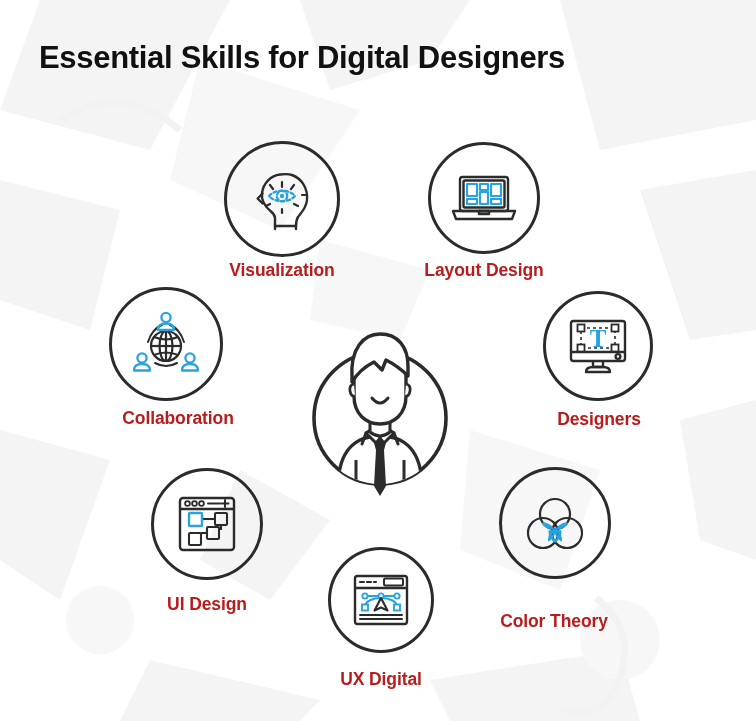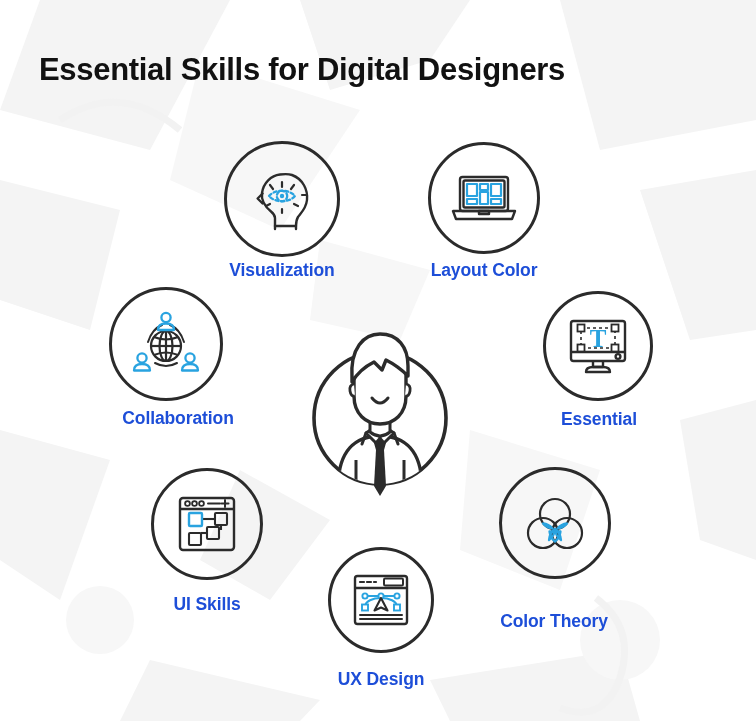--- a/index.html
+++ b/index.html
@@ -39,21 +39,20 @@
     left: 0;
     top: 40px;
     width: 604px;
     text-align: center;
     font-size: 31px;
     font-weight: bold;
     letter-spacing: -0.3px;
     color: #111111;
     font-family: "Liberation Sans", sans-serif;
     white-space: nowrap;
-    margin-top: 12px;
   }
 
   
   .skill-node {
     position: absolute;
   }
   .skill-circle {
     position: absolute;
     border-radius: 50%;
     border: 3px solid #2b2b2b;
@@ -63,21 +62,21 @@
     align-items: center;
     justify-content: center;
   }
   .skill-circle svg { display: block; }
 
   .skill-label {
     position: absolute;
     text-align: center;
     font-size: 17.5px;
     font-weight: bold;
-    color: #1d4ed8;
+    color: #b91c1c;
     font-family: "Liberation Sans", sans-serif;
     white-space: nowrap;
     letter-spacing: -0.1px;
   }
 
   
   #center-person {
     position: absolute;
     left: 298px;
     top: 318px;
@@ -159,21 +158,21 @@
         <g fill="none" stroke="#29a3e0" stroke-width="2.2" stroke-linejoin="round">
           <rect x="20" y="23" width="10" height="12"></rect>
           <rect x="20" y="38" width="10" height="5"></rect>
           <rect x="33" y="23" width="8" height="6"></rect>
           <rect x="33" y="31" width="8" height="12"></rect>
           <rect x="44" y="23" width="10" height="12"></rect>
           <rect x="44" y="38" width="10" height="5"></rect>
         </g>
       </svg>
     </div>
-    <div class="skill-label" style="left:384px; top:260px; width:200px;">Layout Color</div>
+    <div class="skill-label" style="left:384px; top:260px; width:200px;">Layout Design</div>
   </div>
 
   <div class="skill-node">
     <div class="skill-circle" style="left:109px; top:287px; width:114px; height:114px;">
       <svg width="76" height="76" viewBox="0 0 76 76">
         <g fill="none" stroke="#2b2b2b" stroke-width="2.2">
           <circle cx="38" cy="40" r="15"></circle>
           <ellipse cx="38" cy="40" rx="6.5" ry="15"></ellipse>
           <line x1="23" y1="40" x2="53" y2="40"></line>
           <path d="M26 31 q12 5 24 0"></path>
@@ -221,21 +220,21 @@
         </g>
         <g fill="#ffffff" stroke="#2b2b2b" stroke-width="1.8">
           <rect x="15.5" y="14.5" width="7" height="7"></rect>
           <rect x="49.5" y="14.5" width="7" height="7"></rect>
           <rect x="15.5" y="34.5" width="7" height="7"></rect>
           <rect x="49.5" y="34.5" width="7" height="7"></rect>
         </g>
         <text x="36" y="37" text-anchor="middle" font-family="Liberation Serif, serif" font-size="25" font-weight="bold" fill="#29a3e0">T</text>
       </svg>
     </div>
-    <div class="skill-label" style="left:499px; top:409px; width:200px;">Essential</div>
+    <div class="skill-label" style="left:499px; top:409px; width:200px;">Designers</div>
   </div>
 
   <div class="skill-node">
     <div class="skill-circle" style="left:151px; top:468px; width:112px; height:112px;">
       <svg width="74" height="74" viewBox="0 0 74 74">
         <g fill="none" stroke="#2b2b2b" stroke-width="2.4" stroke-linejoin="round">
           <rect x="10" y="11" width="54" height="52" rx="3"></rect>
           <line x1="10" y1="22" x2="64" y2="22"></line>
         </g>
         <g fill="none" stroke="#2b2b2b" stroke-width="1.8">
@@ -252,21 +251,21 @@
           <line x1="32" y1="32" x2="45" y2="32"></line>
           <rect x="45" y="26" width="12" height="12" rx="1"></rect>
           <line x1="51" y1="38" x2="51" y2="43"></line>
           <rect x="37" y="40" width="12" height="12" rx="1"></rect>
           <line x1="37" y1="46" x2="31" y2="46"></line>
           <rect x="19" y="46" width="12" height="12" rx="1"></rect>
         </g>
         <rect x="19" y="26" width="13" height="13" rx="1" fill="none" stroke="#29a3e0" stroke-width="2.4"></rect>
       </svg>
     </div>
-    <div class="skill-label" style="left:107px; top:594px; width:200px;">UI Skills</div>
+    <div class="skill-label" style="left:107px; top:594px; width:200px;">UI Design</div>
   </div>
 
   <div class="skill-node">
     <div class="skill-circle" style="left:328px; top:547px; width:106px; height:106px;">
       <svg width="70" height="70" viewBox="0 0 70 70">
         <g fill="none" stroke="#2b2b2b" stroke-width="2.4" stroke-linejoin="round">
           <rect x="9" y="11" width="52" height="48" rx="2.5"></rect>
           <line x1="9" y1="23" x2="61" y2="23"></line>
         </g>
         <g stroke="#2b2b2b" stroke-width="2.2" stroke-linecap="round" stroke-dasharray="4 3">
@@ -286,21 +285,21 @@
         <g fill="#ffffff" stroke="#29a3e0" stroke-width="1.9">
           <circle cx="19" cy="31" r="2.6"></circle>
           <circle cx="35" cy="31" r="2.6"></circle>
           <circle cx="51" cy="31" r="2.6"></circle>
           <rect x="16" y="39.5" width="6" height="6"></rect>
           <rect x="48" y="39.5" width="6" height="6"></rect>
         </g>
         <path d="M35 33 L28.5 45.5 L35 42.5 L41.5 45.5 Z" fill="none" stroke="#2b2b2b" stroke-width="2.1" stroke-linejoin="round"></path>
       </svg>
     </div>
-    <div class="skill-label" style="left:281px; top:669px; width:200px;">UX Design</div>
+    <div class="skill-label" style="left:281px; top:669px; width:200px;">UX Digital</div>
   </div>
 
   <div class="skill-node">
     <div class="skill-circle" style="left:499px; top:467px; width:112px; height:112px;">
       <svg width="72" height="72" viewBox="0 0 72 72">
         <g fill="none" stroke="#2b2b2b" stroke-width="2.2">
           <circle cx="36" cy="27" r="15"></circle>
           <circle cx="24" cy="46" r="15"></circle>
           <circle cx="48" cy="46" r="15"></circle>
         </g>

